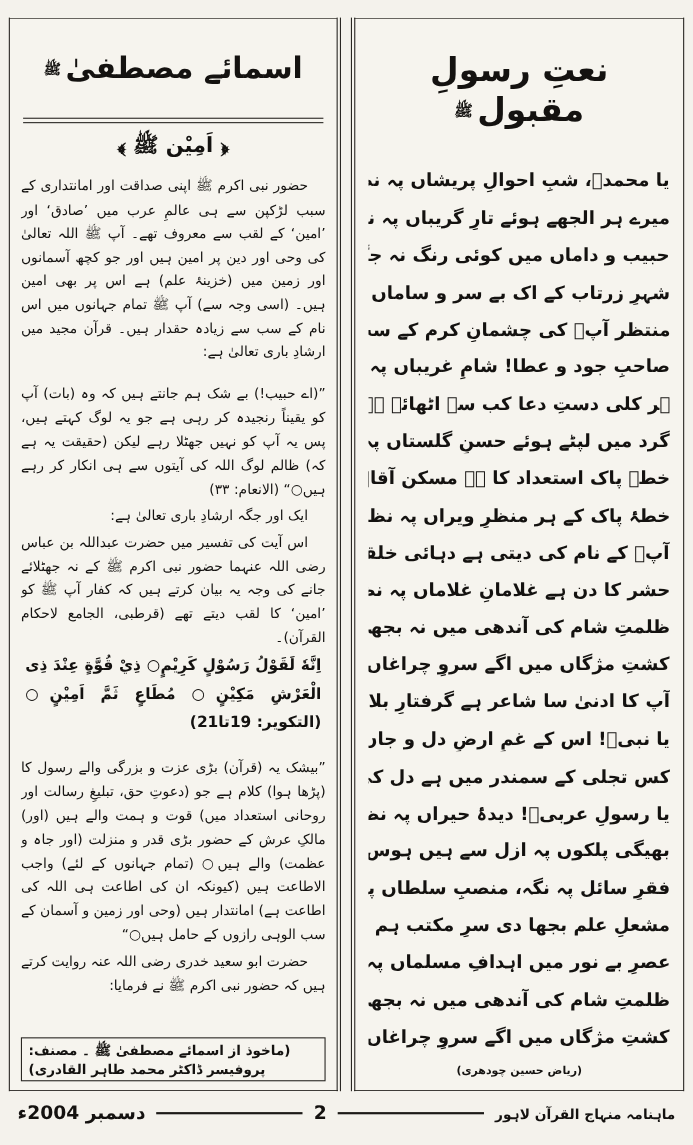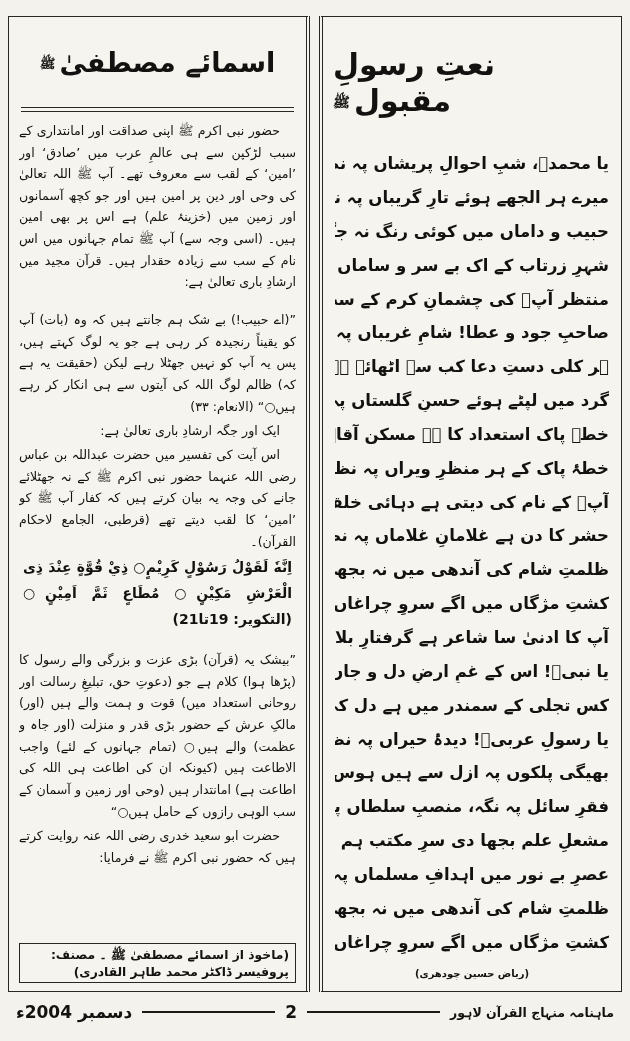--- a/index.html
+++ b/index.html
@@ -7,21 +7,21 @@
     position:relative;width:630px;height:1041px;margin:0 auto;
     background:#f4f2ec;box-sizing:border-box;direction:rtl;
     font-family:"DejaVu Sans","Liberation Sans",sans-serif;color:#141210;
     overflow:hidden;padding:16px 8px 0 8px;
   }
   .columns{display:flex;gap:9px;height:976px;}
   .col{box-sizing:border-box;background:#f6f4ee;border:1.5px solid #2a2723;}
   
   .col-naat{width:303px;border-left:4px double #2a2723;padding:8px 10px 4px 10px;display:flex;flex-direction:column;}
   .naat-title{
-    text-align:left;font-size:30px;font-weight:700;line-height:1.2;
+    text-align:center;font-size:30px;font-weight:700;line-height:1.2;
     padding:2px 0 10px 0;letter-spacing:-1px;
   }
   .naat-title .seal{font-size:14px;font-weight:700;vertical-align:middle;margin-right:4px;}
   .naat-lines{flex:1;display:flex;flex-direction:column;justify-content:space-between;padding:4px 2px 8px 2px;}
   .naat-line{
     font-size:16.5px;font-weight:600;line-height:1.35;
     text-align:justify;text-align-last:justify;white-space:nowrap;overflow:hidden;
   }
   .naat-author{text-align:center;font-size:10px;font-weight:700;padding:6px 0 8px 0;}
   
@@ -33,21 +33,21 @@
   .article-body{flex:1;font-size:12.6px;line-height:1.72;text-align:justify;overflow:hidden;}
   .para{text-indent:16px;margin:0 0 2px 0;}
   .para.noindent{text-indent:0;}
   .verse{
     font-weight:700;font-size:14px;line-height:1.85;text-align:justify;
     margin:3px 4px 3px 4px;
   }
   .trans{margin:16px 0 3px 0;}
   .source-note{
     border:1.5px solid #2a2723;margin:4px 0 2px 0;padding:3px 6px;
-    font-size:12.3px;font-weight:600;text-align:right;
+    font-size:12.3px;font-weight:600;text-align:left;
   }
   
   .footer{display:flex;align-items:center;height:40px;padding:0 8px;direction:rtl;}
   .footer .rule{flex:1;border-top:2.5px solid #1c1a17;margin:0 10px;}
   .footer-magazine{font-size:12.5px;font-weight:700;white-space:nowrap;}
   .footer-page{font-size:17px;font-weight:700;font-family:"DejaVu Sans",sans-serif;}
   .footer-date{font-size:17px;font-weight:700;white-space:nowrap;}
 </style>
 </head>
 <body>
@@ -82,20 +82,21 @@
         <div class="naat-line">عصرِ بے نور میں اہدافِ مسلماں پہ نظر</div>
         <div class="naat-line">ظلمتِ شام کی آندھی میں نہ بجھ جائے کہیں</div>
         <div class="naat-line">کشتِ مژگاں میں اگے سروِ چراغاں پہ نظر</div>
       </div>
       <div class="naat-author">(ریاض حسین چودھری)</div>
     </section>
 
     <section class="col col-article">
       <h2 class="article-title"><span>اسمائے مصطفیٰ</span><span class="seal">ﷺ</span></h2>
       <div class="title-rule"></div>
+      <div class="article-subtitle">﴿ اَمِيْن ﷺ ﴾</div>
       <div class="article-body">
         <p class="para">حضور نبی اکرم ﷺ اپنی صداقت اور امانتداری کے سبب لڑکپن سے ہی عالمِ عرب میں ’صادق‘ اور ’امین‘ کے لقب سے معروف تھے۔ آپ ﷺ اللہ تعالیٰ کی وحی اور دین پر امین ہیں اور جو کچھ آسمانوں اور زمین میں (خزینۂ علم) ہے اس پر بھی امین ہیں۔ (اسی وجہ سے) آپ ﷺ تمام جہانوں میں اس نام کے سب سے زیادہ حقدار ہیں۔ قرآن مجید میں ارشادِ باری تعالیٰ ہے:</p>
         <p class="para noindent trans">”(اے حبیب!) بے شک ہم جانتے ہیں کہ وہ (بات) آپ کو یقیناً رنجیدہ کر رہی ہے جو یہ لوگ کہتے ہیں، پس یہ آپ کو نہیں جھٹلا رہے لیکن (حقیقت یہ ہے کہ) ظالم لوگ اللہ کی آیتوں سے ہی انکار کر رہے ہیں○“ (الانعام: ۳۳)</p>
         <p class="para">ایک اور جگہ ارشادِ باری تعالیٰ ہے:</p>
         <p class="para">اس آیت کی تفسیر میں حضرت عبداللہ بن عباس رضی اللہ عنہما حضور نبی اکرم ﷺ کے نہ جھٹلائے جانے کی وجہ یہ بیان کرتے ہیں کہ کفار آپ ﷺ کو ’امین‘ کا لقب دیتے تھے (قرطبی، الجامع لاحکام القرآن)۔</p>
         <div class="verse">اِنَّهٗ لَقَوْلُ رَسُوْلٍ كَرِيْمٍ○ ذِيْ قُوَّةٍ عِنْدَ ذِی الْعَرْشِ مَكِيْنٍ○ مُطَاعٍ ثَمَّ اَمِيْنٍ○ (التكوير: 19تا21)</div>
         <p class="para noindent trans">”بیشک یہ (قرآن) بڑی عزت و بزرگی والے رسول کا (پڑھا ہوا) کلام ہے جو (دعوتِ حق، تبلیغِ رسالت اور روحانی استعداد میں) قوت و ہمت والے ہیں (اور) مالکِ عرش کے حضور بڑی قدر و منزلت (اور جاہ و عظمت) والے ہیں○ (تمام جہانوں کے لئے) واجب الاطاعت ہیں (کیونکہ ان کی اطاعت ہی اللہ کی اطاعت ہے) امانتدار ہیں (وحی اور زمین و آسمان کے سب الوہی رازوں کے حامل ہیں○“</p>
         <p class="para">حضرت ابو سعید خدری رضی اللہ عنہ روایت کرتے ہیں کہ حضور نبی اکرم ﷺ نے فرمایا:</p>
 
       </div>

